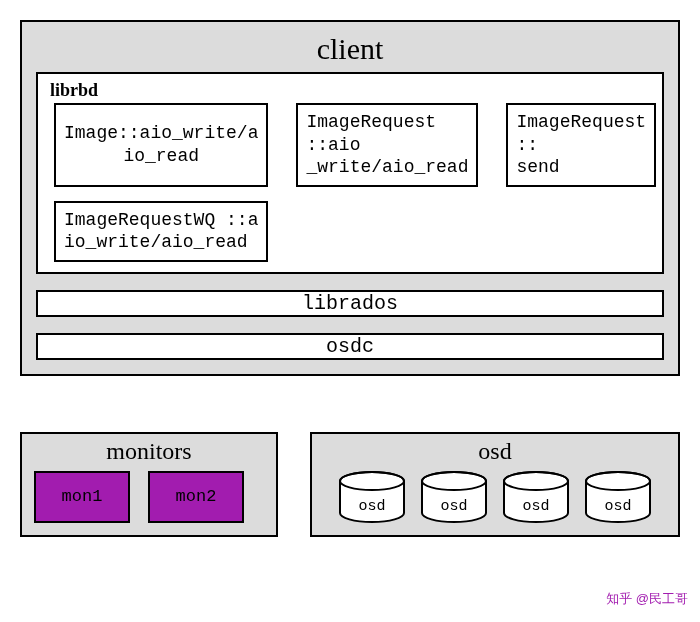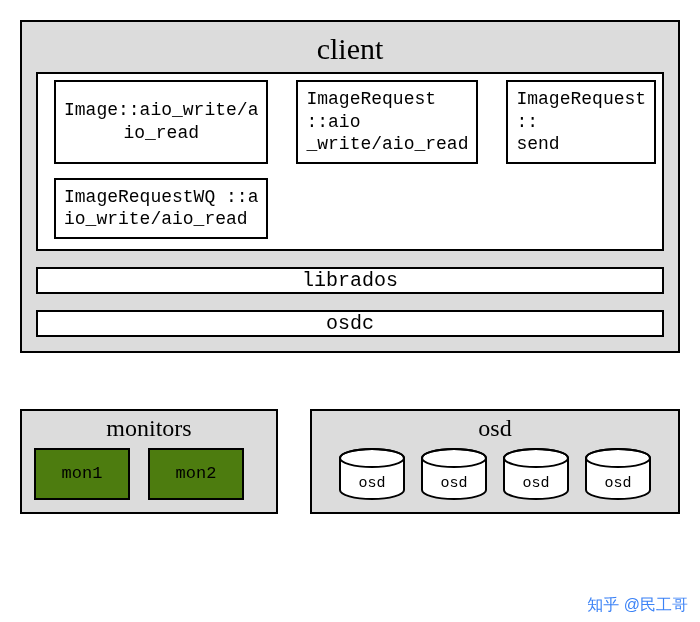--- a/index.html
+++ b/index.html
@@ -80,21 +80,21 @@
     font-size: 24px;
     margin: 0 0 6px 0;
   }
   .mon-row {
     display: flex;
     gap: 18px;
     justify-content: flex-start;
   }
   .mon-item {
     border: 2px solid #000;
-    background: #4d7c0f;
+    background: #a21caf;
     width: 96px;
     height: 52px;
     display: flex;
     align-items: center;
     justify-content: center;
     font-size: 17px;
   }
   .osd-row {
     display: flex;
     gap: 12px;
@@ -109,33 +109,34 @@
   .cylinder-label {
     position: absolute;
     top: 52%;
     left: 0; right: 0;
     text-align: center;
     font-size: 15px;
   }
   .watermark {
     position: absolute;
     right: 12px;
-    bottom: 6px;
-    color: #3b82f6;
-    font-size: 16px;
+    bottom: 14px;
+    color: #a21caf;
+    font-size: 13px;
     font-family: sans-serif;
   }
 </style>
 </head>
 <body>
 
 <div class="client-box">
   <div class="client-title">client</div>
 
   <div class="librbd-box">
+    <div class="librbd-title">librbd</div>
     <div class="librbd-grid">
       <div class="inner-box mono">
           <span>Image::aio_write/a<br>io_read</span>
         </div>
       <div class="inner-box mono left-align">
           <span>ImageRequest ::aio<br>_write/aio_read</span>
         </div>
       <div class="inner-box mono left-align">
           <span>ImageRequest ::<br>send</span>
         </div>

